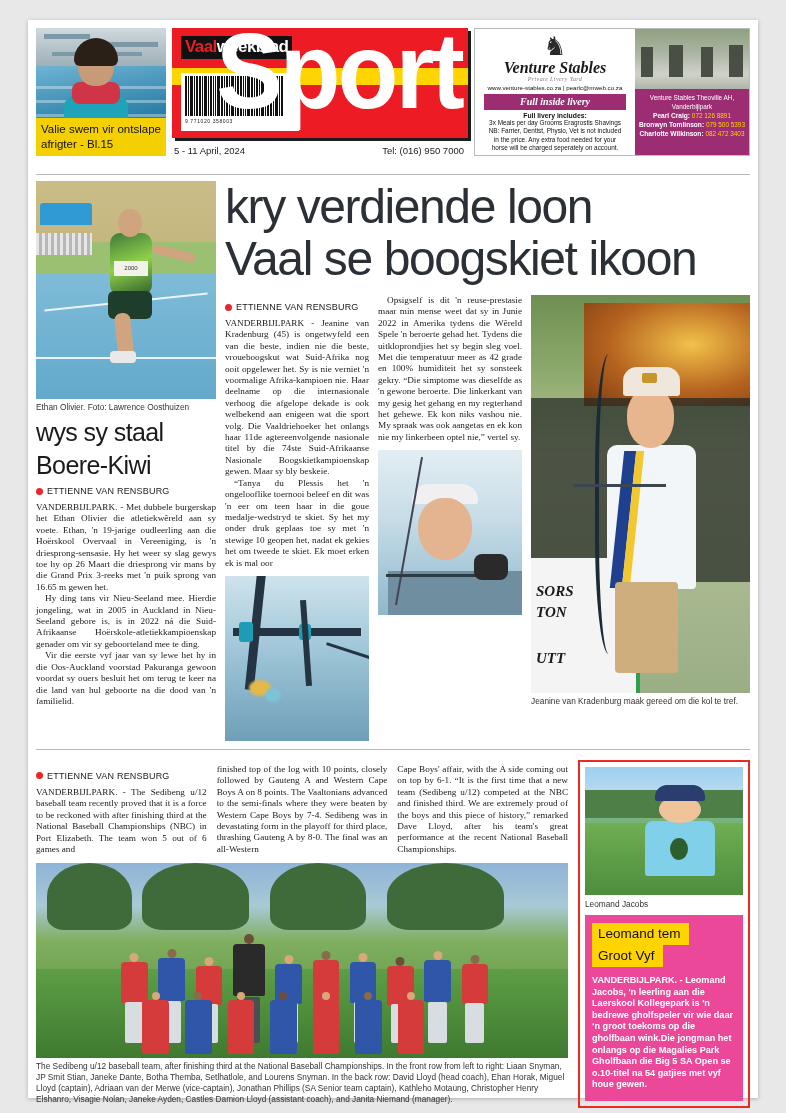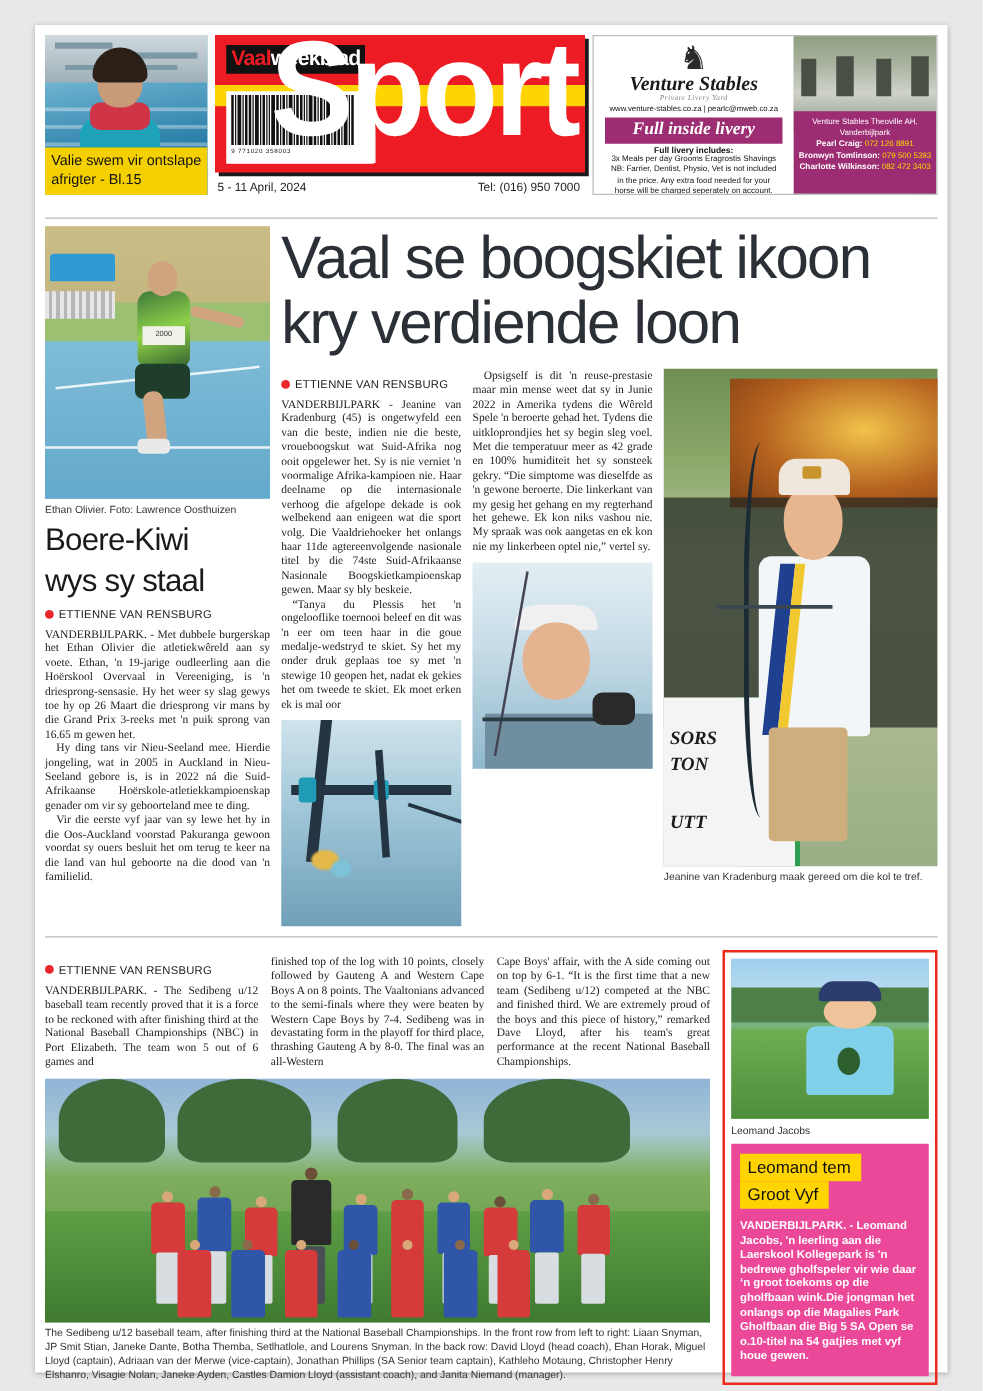--- a/index.html
+++ b/index.html
@@ -67,21 +67,21 @@
   .ad-venture {
     flex:0 0 276px; height:128px; border:1px solid #bbb; display:flex; overflow:hidden; background:#fff;
   }
   .ad-left { width:160px; padding:4px 3px 3px 3px; text-align:center; }
   .ad-horse { font-size:26px; line-height:26px; color:#2a2a2a; }
   .ad-brand { font-family:"Liberation Serif", serif; font-style:italic; font-size:16px; font-weight:bold; color:#1a1a1a; line-height:17px; }
   .ad-sub { font-family:"Liberation Serif", serif; font-style:italic; font-size:6px; color:#8a7d86; letter-spacing:.4px; }
   .ad-url { font-size:6.2px; color:#111; margin-top:2px; }
   .ad-strip { margin:3px 6px 2px 6px; background:#9c2d72; color:#fff;
     font-family:"Liberation Serif", serif; font-style:italic; font-weight:bold;
-    font-size:14px; padding:2px 0 3px 0; }
+    font-size:10px; padding:2px 0 3px 0; }
   .ad-incl { font-size:6.8px; font-weight:bold; color:#111; margin-top:2px; }
   .ad-lines { font-size:6.4px; color:#111; line-height:8.4px; padding:0 2px; }
   .ad-right { flex:1 1 auto; position:relative;
     background: linear-gradient(160deg,#6f7a72 0%,#97a096 40%,#b9bfb4 70%,#8e9589 100%); }
   .ad-photo-shape { position:absolute; left:0; top:0; right:0; height:60%;
     background: linear-gradient(180deg,#8fa07f 0%,#aab4a2 30%,#cfd2c8 60%,#8b9485 100%); }
   .ad-photo-shape b { position:absolute; background:#4a4f46; display:block; }
   .ad-contact { position:absolute; left:0; bottom:0; right:0; height:52%;
     background:#9c2d72; color:#fff; text-align:center; font-size:6.4px; line-height:9px; padding:4px 3px; }
   .ad-contact .name { font-weight:bold; font-size:6.6px; }
@@ -336,39 +336,39 @@
           <div class="pj-arm"></div>
           <div class="pj-shorts"></div>
           <div class="pj-leg"></div>
           <div class="pj-shoe"></div>
           <div class="pj-head"></div>
           <div class="pj-bib">2000</div>
         </div>
       </div>
       <div class="caption">Ethan Olivier. Foto: Lawrence Oosthuizen</div>
 
+      <div class="side-head">wys sy staal</div>
       <div class="side-head">Boere-Kiwi</div>
-      <div class="side-head">wys sy staal</div>
 
       <div class="kicker">
         <span class="dot"></span>
         <span>ETTIENNE VAN RENSBURG</span>
       </div>
 
       <div class="body-text">
         <p class="first">VANDERBIJLPARK. - Met dubbele burgerskap het Ethan Olivier die atletiekwêreld aan sy voete. Ethan, 'n 19-jarige oudleerling aan die Hoërskool Overvaal in Vereeniging, is 'n driesprong-sensasie. Hy het weer sy slag gewys toe hy op 26 Maart die driesprong vir mans by die Grand Prix 3-reeks met 'n puik sprong van 16.65 m gewen het.</p>
         <p>Hy ding tans vir Nieu-Seeland mee. Hierdie jongeling, wat in 2005 in Auckland in Nieu-Seeland gebore is, is in 2022 ná die Suid-Afrikaanse Hoërskole-atletiekkampioenskap genader om vir sy geboorteland mee te ding.</p>
         <p>Vir die eerste vyf jaar van sy lewe het hy in die Oos-Auckland voorstad Pakuranga gewoon voordat sy ouers besluit het om terug te keer na die land van hul geboorte na die dood van 'n familielid.</p>
       </div>
     </div>
 
     <div class="col-right">
       <div class="headline">
+        <div>kry verdiende loon</div>
         <div>Vaal se boogskiet ikoon</div>
-        <div>kry verdiende loon</div>
       </div>
 
       <div class="art-cols">
 
         <div class="art-col">
           <div class="kicker">
             <span class="dot"></span>
             <span>ETTIENNE VAN RENSBURG</span>
           </div>
           <div class="body-text">

